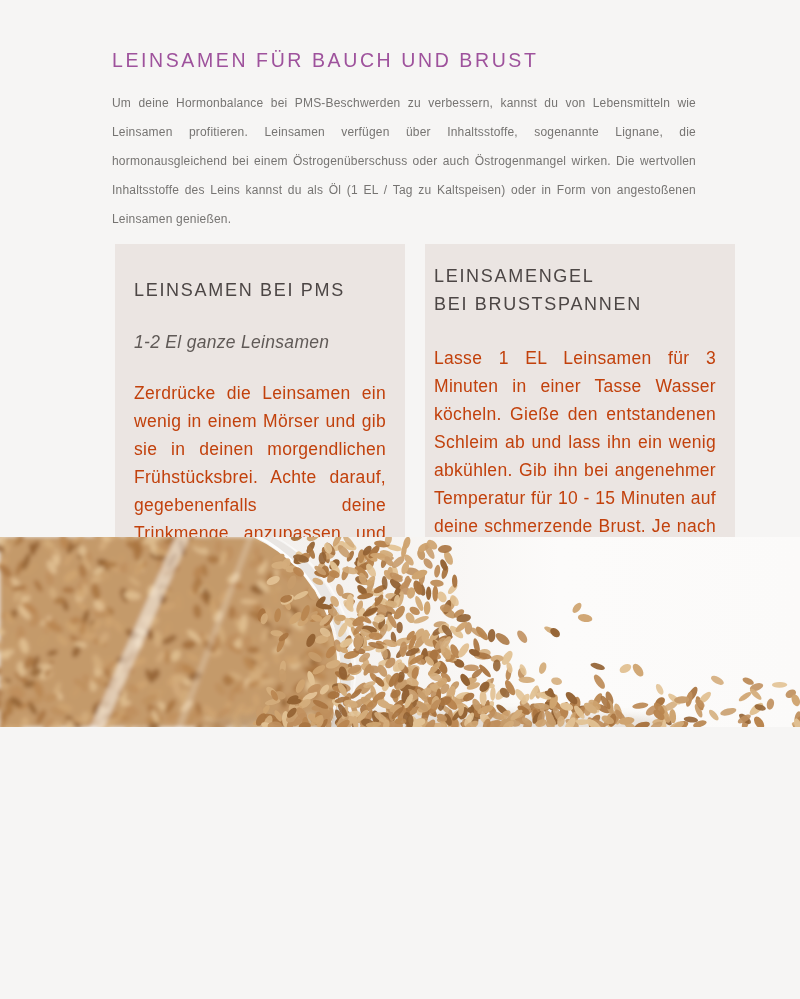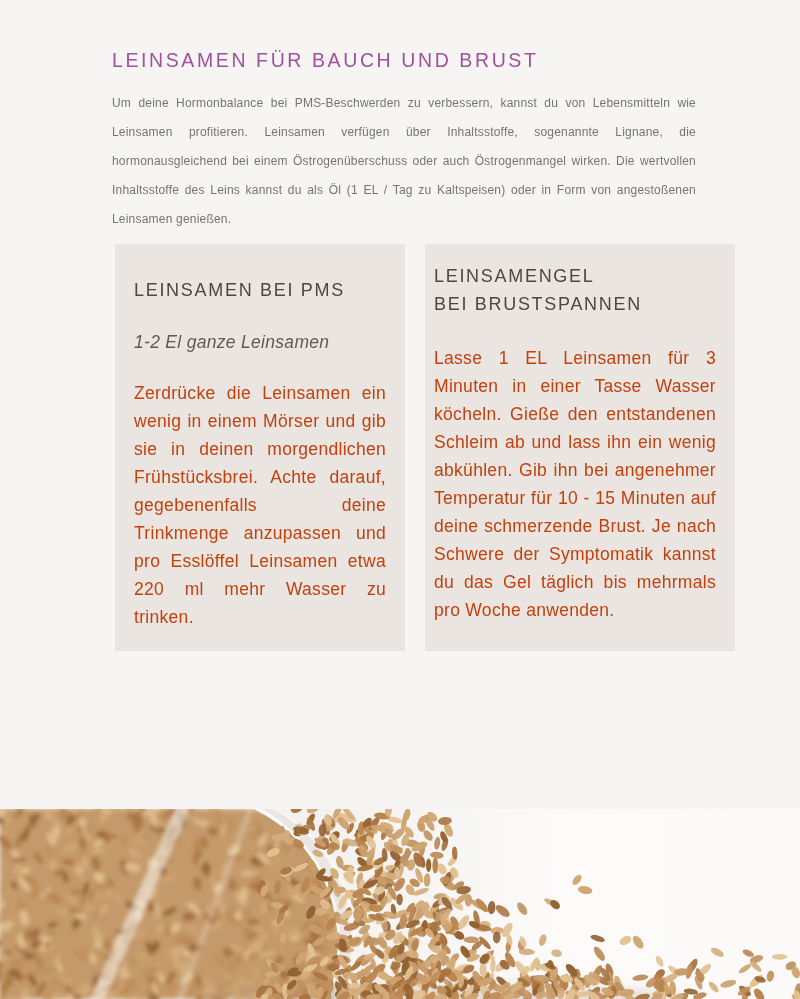--- a/index.html
+++ b/index.html
@@ -4,21 +4,21 @@
 <style>
   html,body{margin:0;padding:0;}
   body{
     background:#f6f5f4;
     font-family:"Liberation Sans", sans-serif;
     -webkit-font-smoothing:antialiased;
   }
   .page{
     position:relative;
     width:800px;
-    height:999px;
+    height:727px;
     margin:0 auto;
     background:#f6f5f4;
     overflow:hidden;
   }
   .content{
     padding-left:112px;
   }
   .page-title{
     margin:48px 0 0 0;
     font-size:19.5px;

